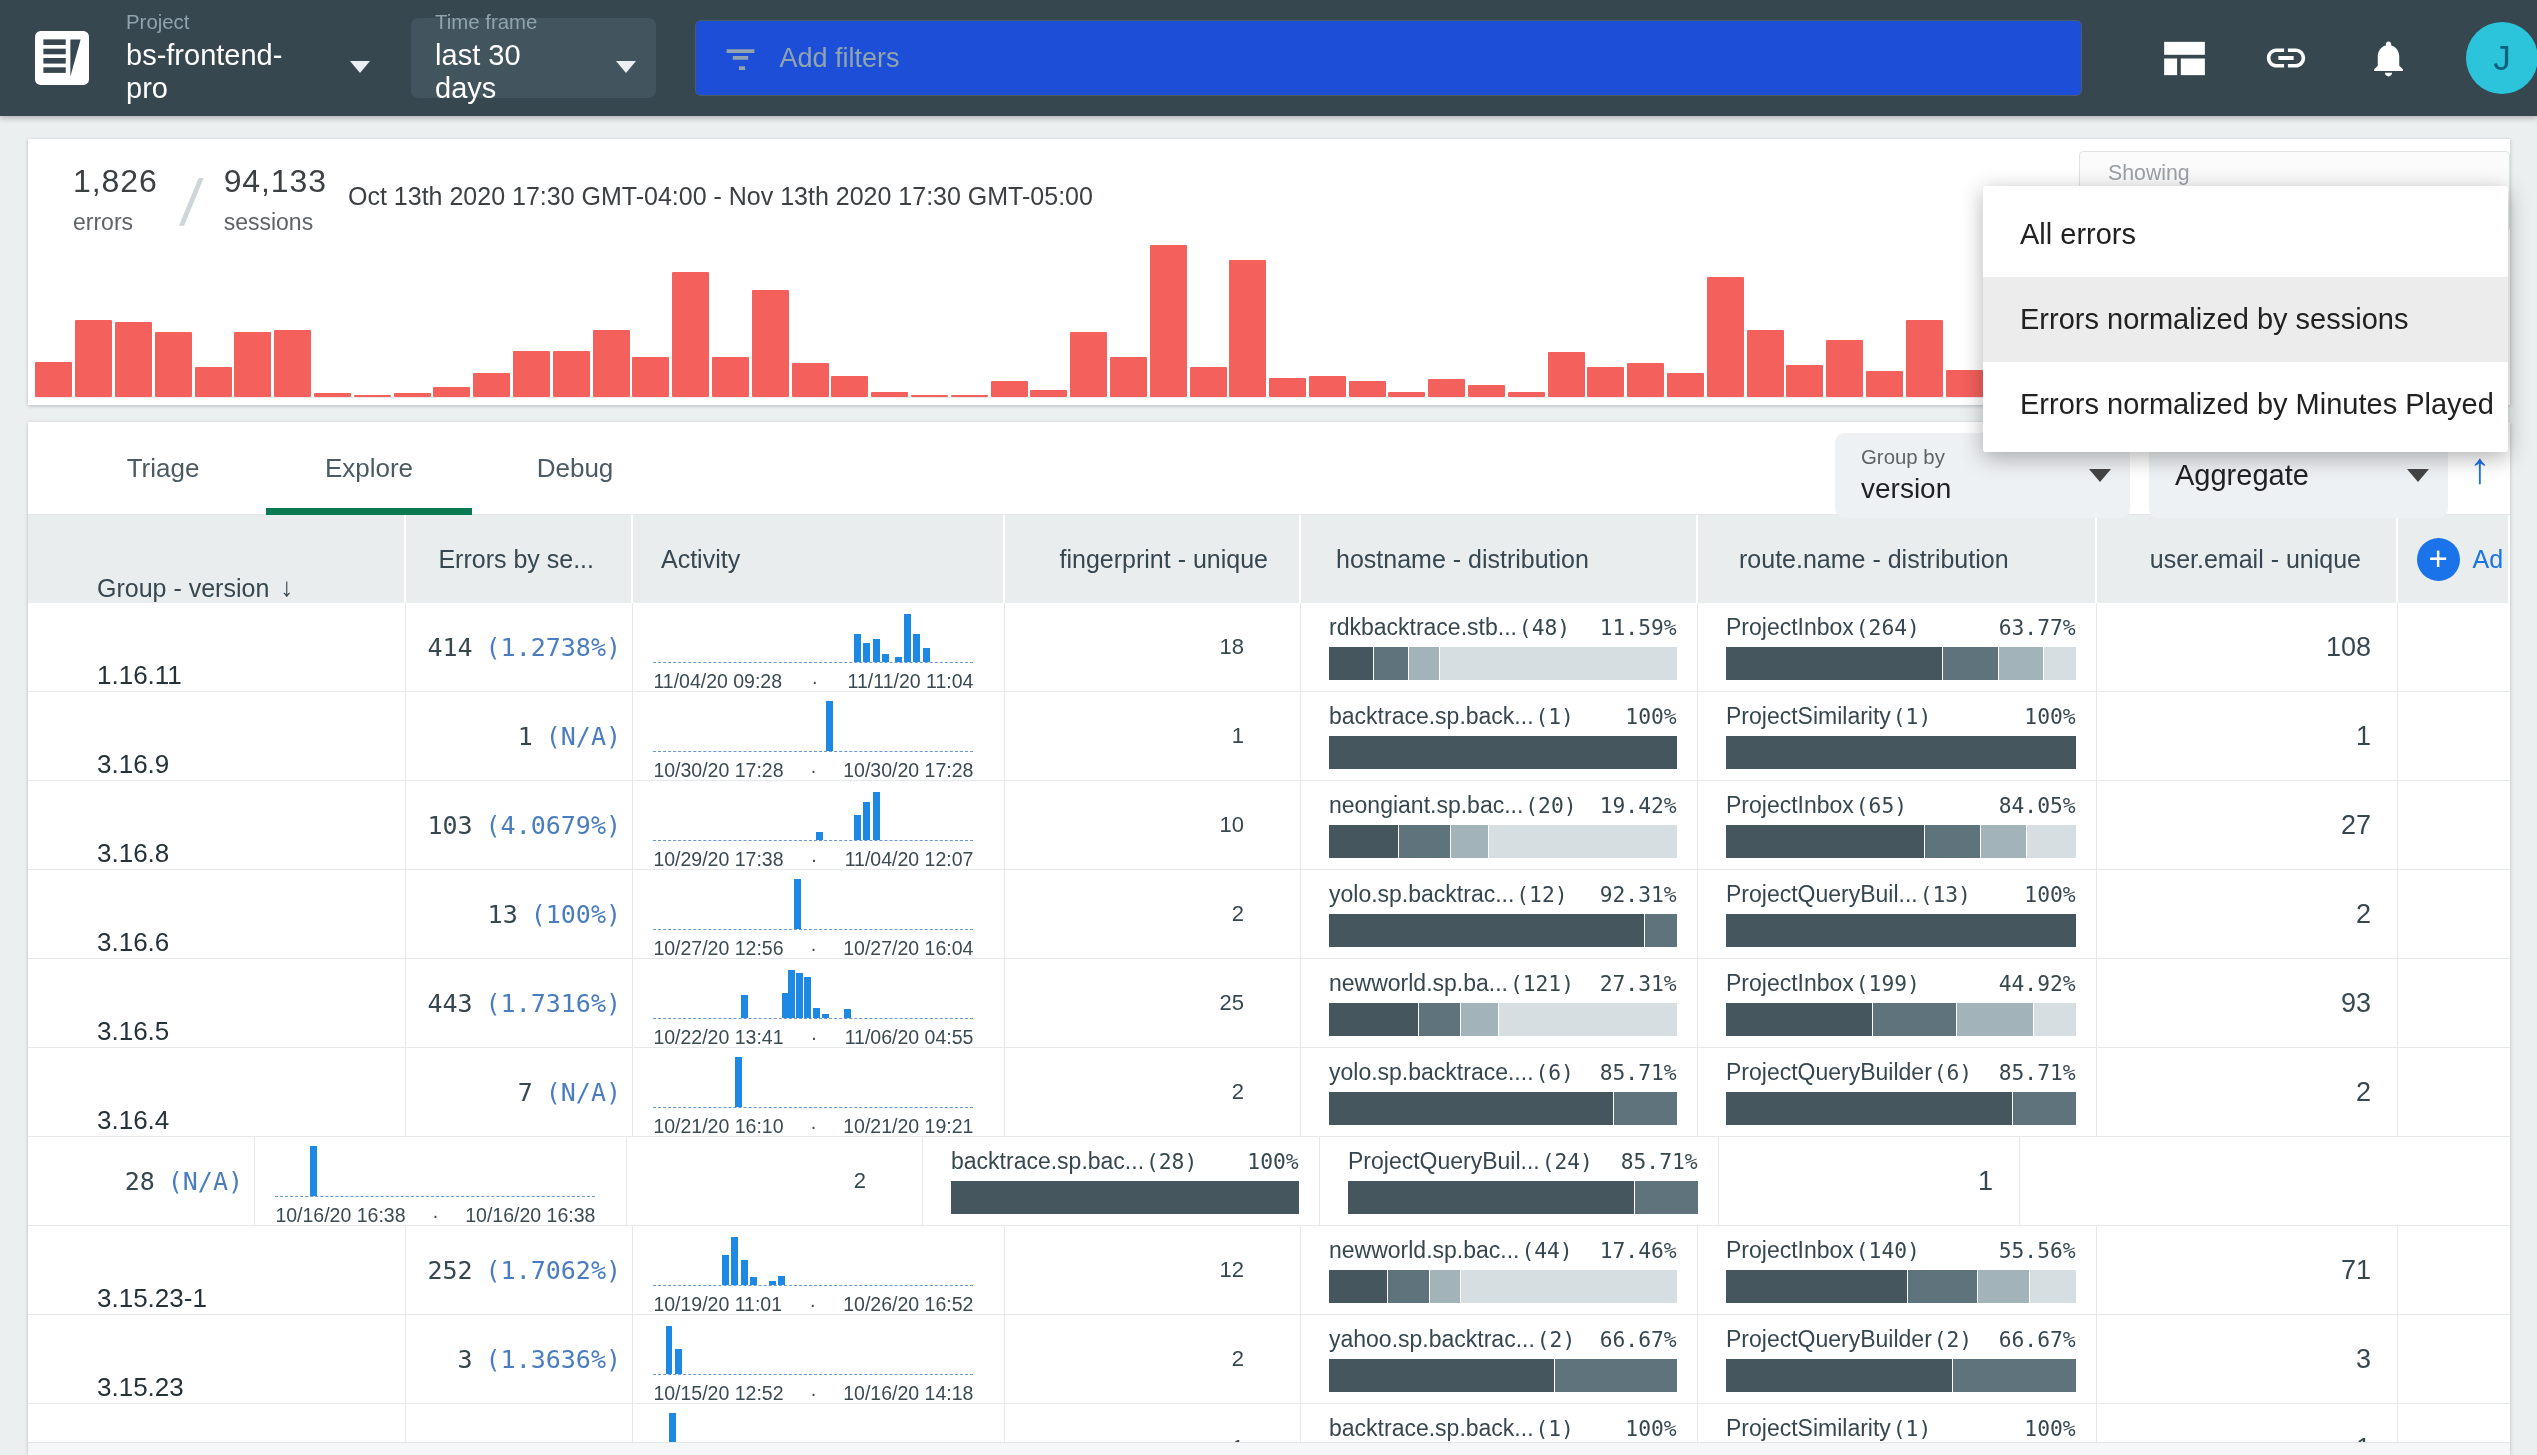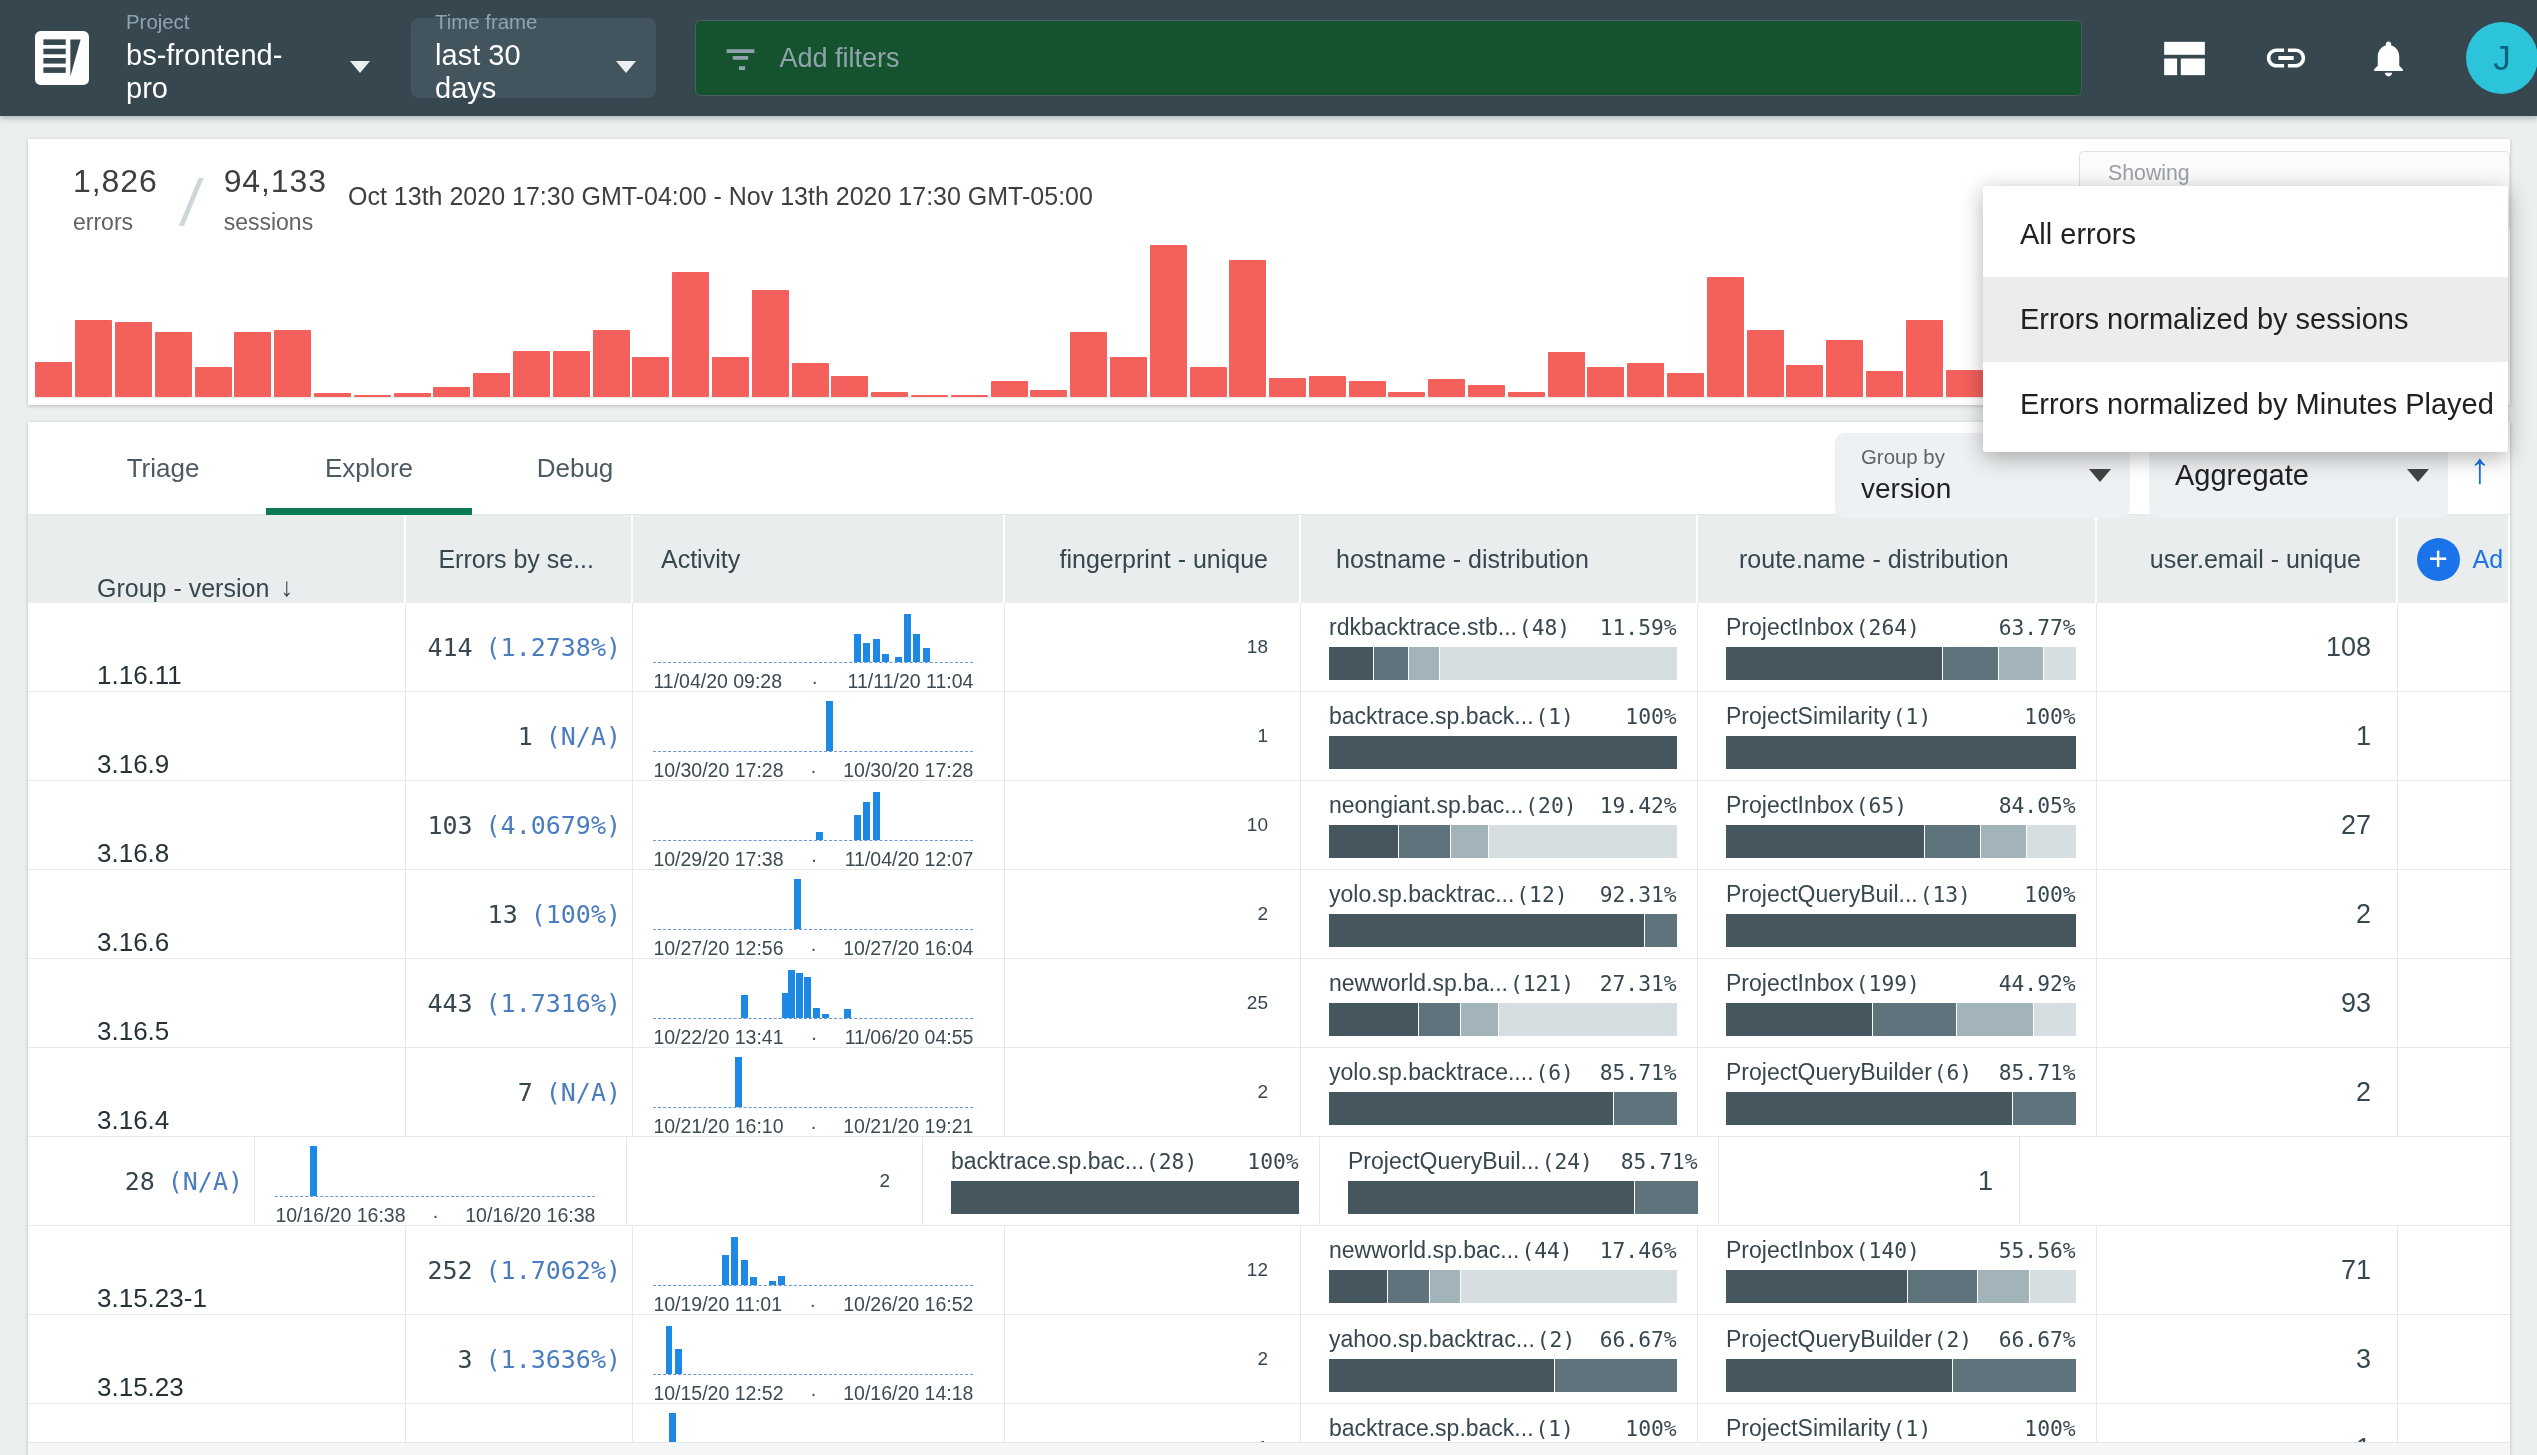--- a/index.html
+++ b/index.html
@@ -24,21 +24,21 @@
   .select-plain .texts .lbl { font-size:20.4px; color:#90a4ae; margin-bottom:5.6px; }
   .select-plain .texts .val { font-size:29px; color:#fff; }
   .caret { width:0; height:0; border-left:10.2px solid transparent; border-right:10.2px solid transparent; border-top:12px solid #eceff1; margin-left:26px; margin-top:18.6px; }
   .chip-select {
     margin-left:41px; background:#42545d; border-radius:7.4px; height:80px;
     display:flex; align-items:center; padding:0 20.4px 0 24px; cursor:pointer;
   }
   .chip-select .texts .lbl { font-size:20.4px; color:#90a4ae; margin-bottom:4.6px; }
   .chip-select .texts .val { font-size:29px; color:#fff; }
   .filters {
-    margin-left:39px; width:1388px; height:76px; background:#14532d;
+    margin-left:39px; width:1388px; height:76px; background:#1d4ed8;
     border:0.9px solid #4c5d66; border-radius:5.6px; display:flex; align-items:center;
   }
   .filter-icon { margin:0 20.4px 0 26px; flex:none; }
   .filters input {
     background:transparent; border:none; outline:none; color:#eceff1;
     font-size:27px; width:1114px; font-family:"Liberation Sans",sans-serif;
   }
   .filters input::placeholder { color:#90a4ae; }
   .top-icons { display:flex; align-items:center; margin-left:78px; gap:54px; }
   .icon-btn { width:48px; height:48px; display:flex; align-items:center; justify-content:center; cursor:pointer; }
@@ -102,21 +102,21 @@
   .th.c7 { padding-left:18.6px; overflow:hidden; }
   .sort-arrow { margin-left:11px; font-size:26px; }
   .addcol-circle { width:43px; height:43px; border-radius:50%; background:#1a73e8; color:#fff;
     display:flex; align-items:center; justify-content:center; font-size:33px; flex:none; }
   .addcol-label { color:#1a73e8; font-size:25px; margin-left:13px; white-space:nowrap; }
 
   .td.c0 { padding-left:69px; font-size:26px; color:#263238; }
   .td.c1 { justify-content:flex-end; padding-right:11px; }
   .err-count { font-size:25px; color:#37474f; }
   .err-pct { font-size:25px; color:#4a7cc0; margin-left:13px; }
-  .td.c3 { justify-content:flex-end; padding-right:32px; font-size:19px; color:#37474f; }
+  .td.c3 { justify-content:flex-end; padding-right:56px; font-size:22px; color:#37474f; }
   .td.c6 { justify-content:flex-end; padding-right:26px; font-size:27px; color:#37474f; }
 
   
   .activity { position:relative; width:320px; height:89px; margin-left:20.4px; }
   .sparkarea { position:absolute; left:0; top:9.3px; width:320px; height:50px; }
   .sparkbar { position:absolute; bottom:0; width:6.5px; background:#1e88e5; }
   .sparkline-base { position:absolute; left:0; right:0; top:59px; border-top:1.9px dashed #6b97d8; }
   .spark-dates { position:absolute; left:0; right:0; top:67px; display:flex; justify-content:space-between;
     font-size:19.5px; color:#3c4a52; }
   .spark-dates .dot { color:#3c4a52; }

